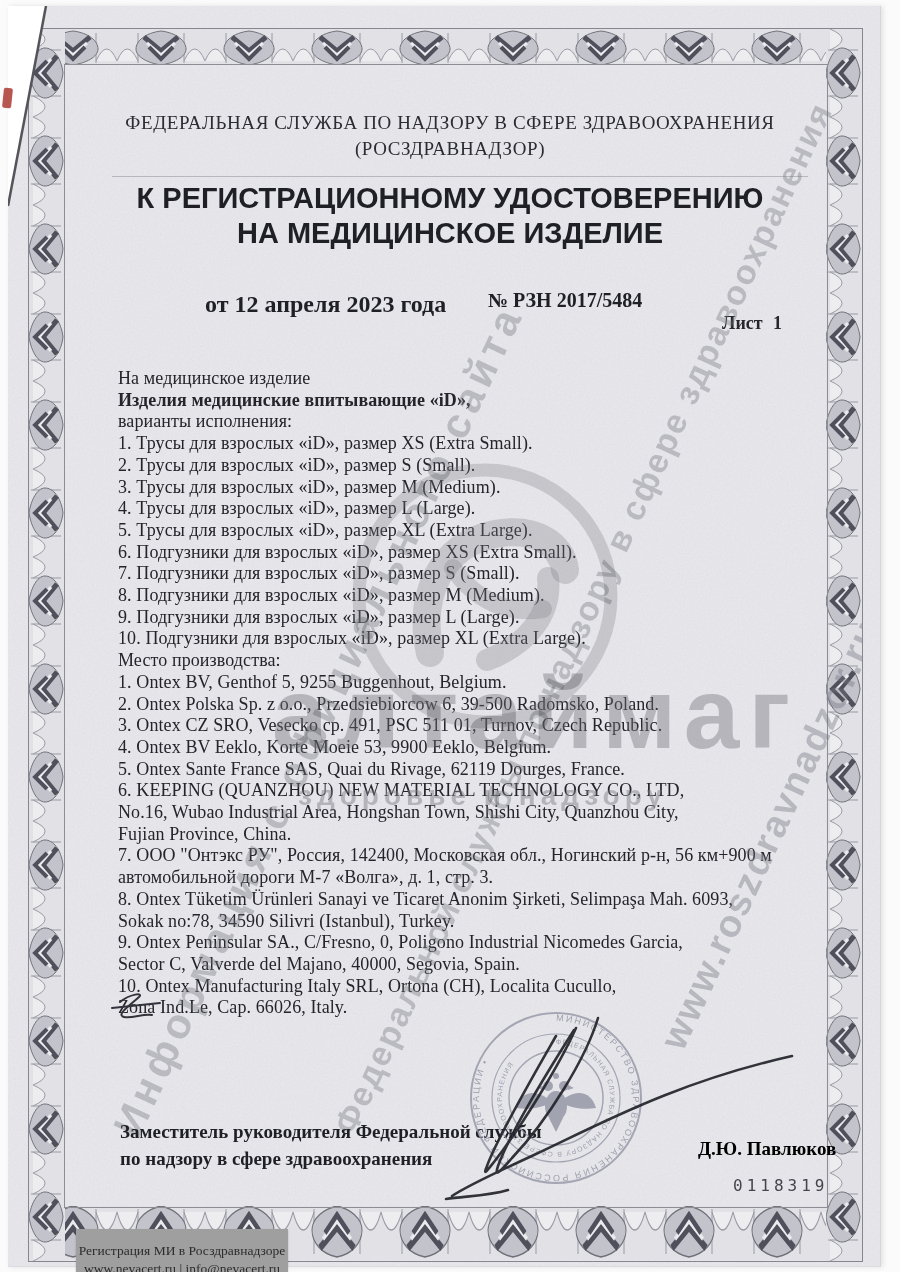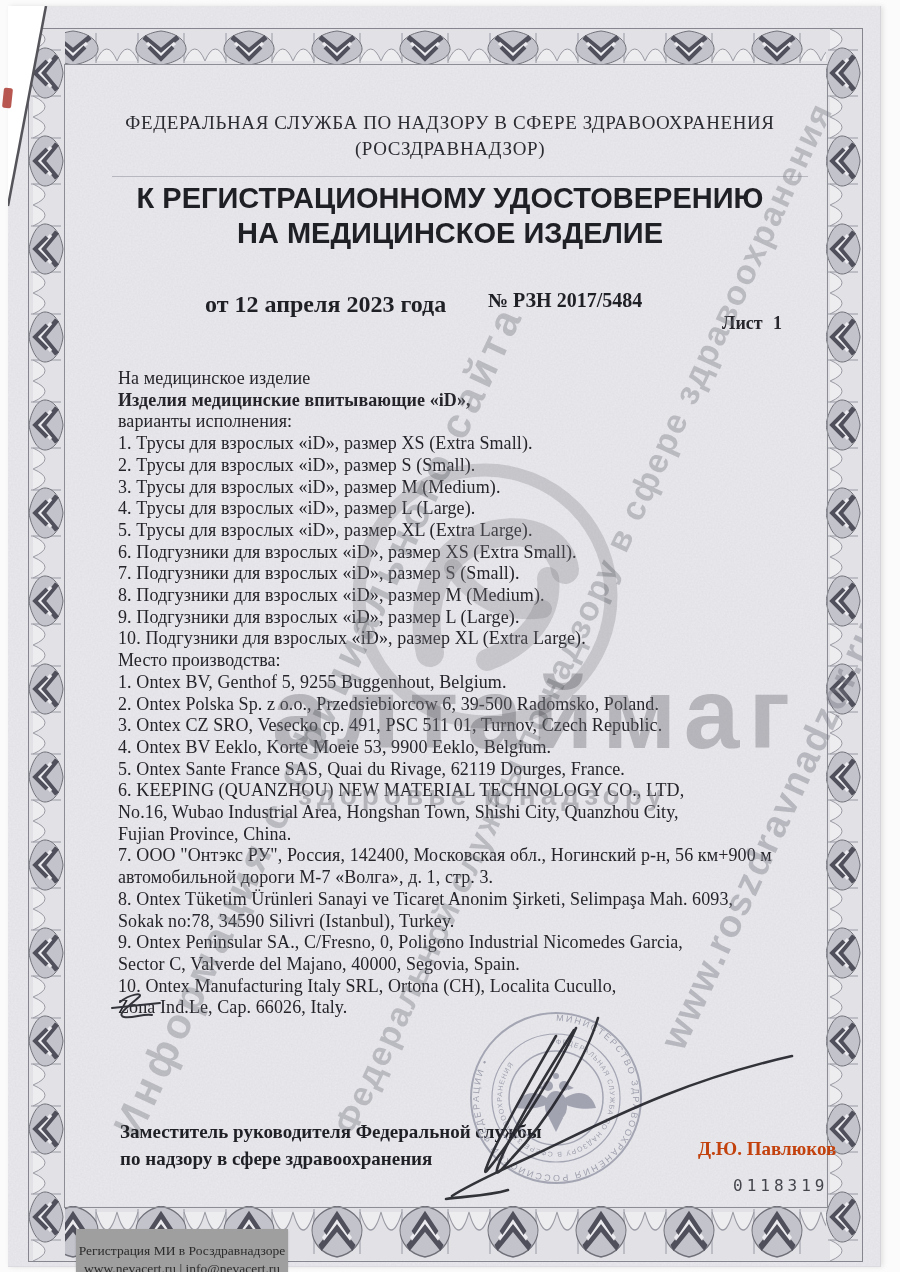--- a/index.html
+++ b/index.html
@@ -42,21 +42,21 @@
   .sheet-label{left:722px;top:313px;font-weight:bold;font-size:18px;color:#26262c;word-spacing:6px;}
 
   
   .body-text{left:118px;top:368px;width:714px;font-size:18px;line-height:21.7px;
     color:#24242a;letter-spacing:0.1px;}
   .line{white-space:nowrap;}
   .line.b{font-weight:bold;}
 
   
   .signer{left:120px;top:1118px;font-weight:bold;font-size:19px;line-height:27px;color:#1f1f26;}
-  .signer-name{left:698px;top:1138px;font-weight:bold;font-size:19px;color:#c2410c;white-space:nowrap;}
+  .signer-name{left:698px;top:1138px;font-weight:bold;font-size:19px;color:#000000;white-space:nowrap;}
   .serial{left:733px;top:1176px;font-family:"DejaVu Sans Mono", monospace;
     font-size:16px;letter-spacing:4px;color:#45454e;}
 
   
   .wm-clip{position:absolute;left:0;top:0;width:900px;height:1272px;
     clip-path:inset(30px 38px 11px 30px);pointer-events:none;}
   .wm{position:absolute;white-space:nowrap;font-family:"Liberation Sans", sans-serif;
     font-weight:bold;mix-blend-mode:multiply;transform-origin:0 0;}
   .wm-info{left:104px;top:1124px;transform:rotate(-65deg);
     font-size:42px;letter-spacing:5px;color:rgba(116,116,127,0.38);}

